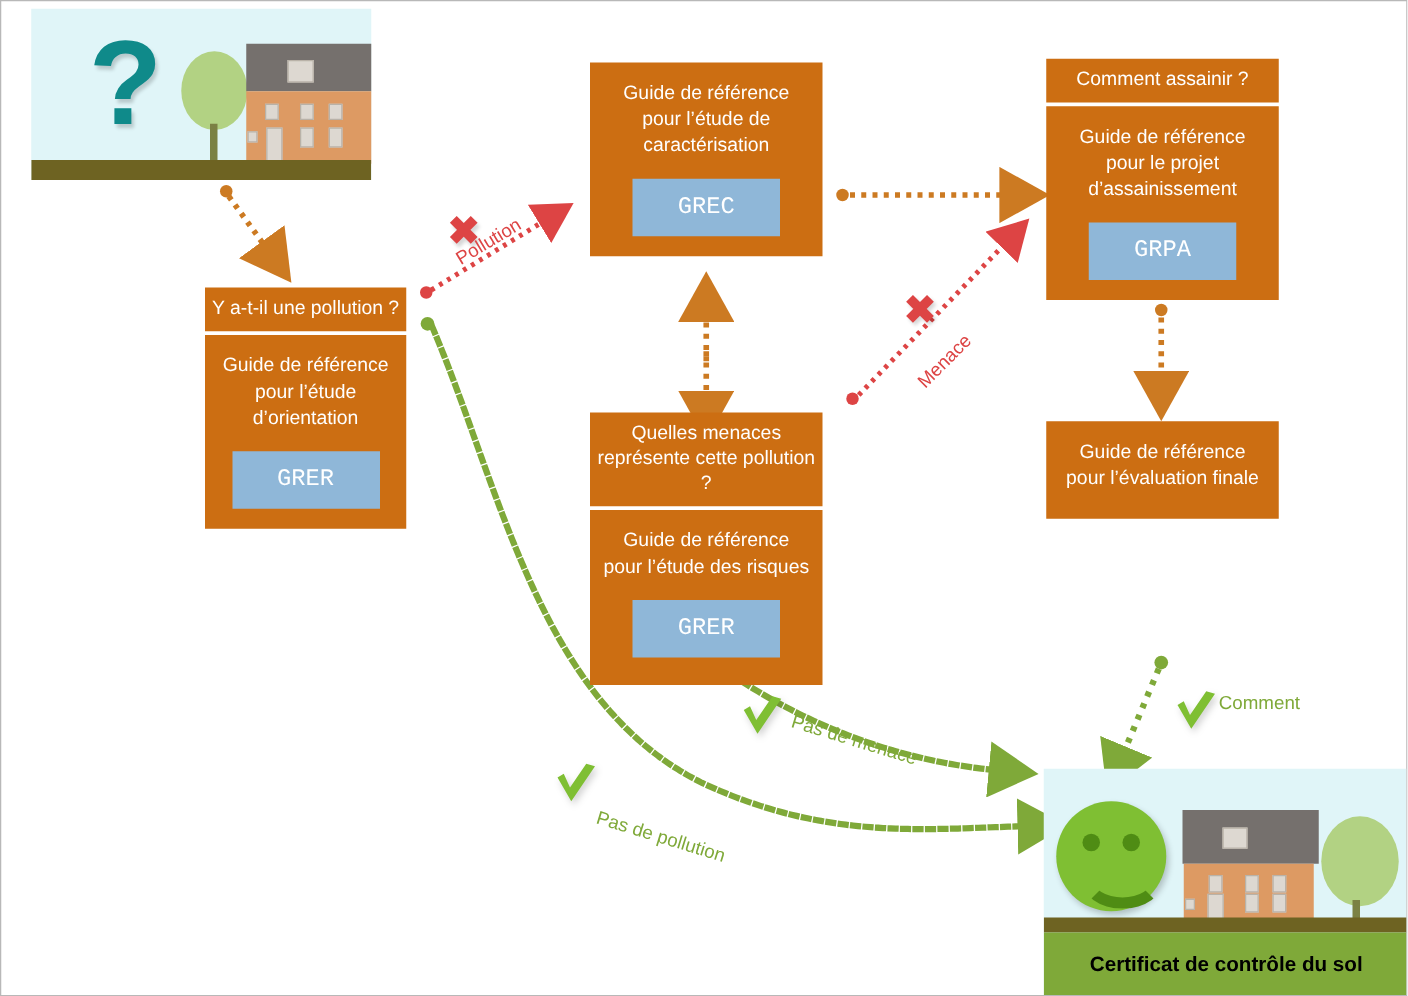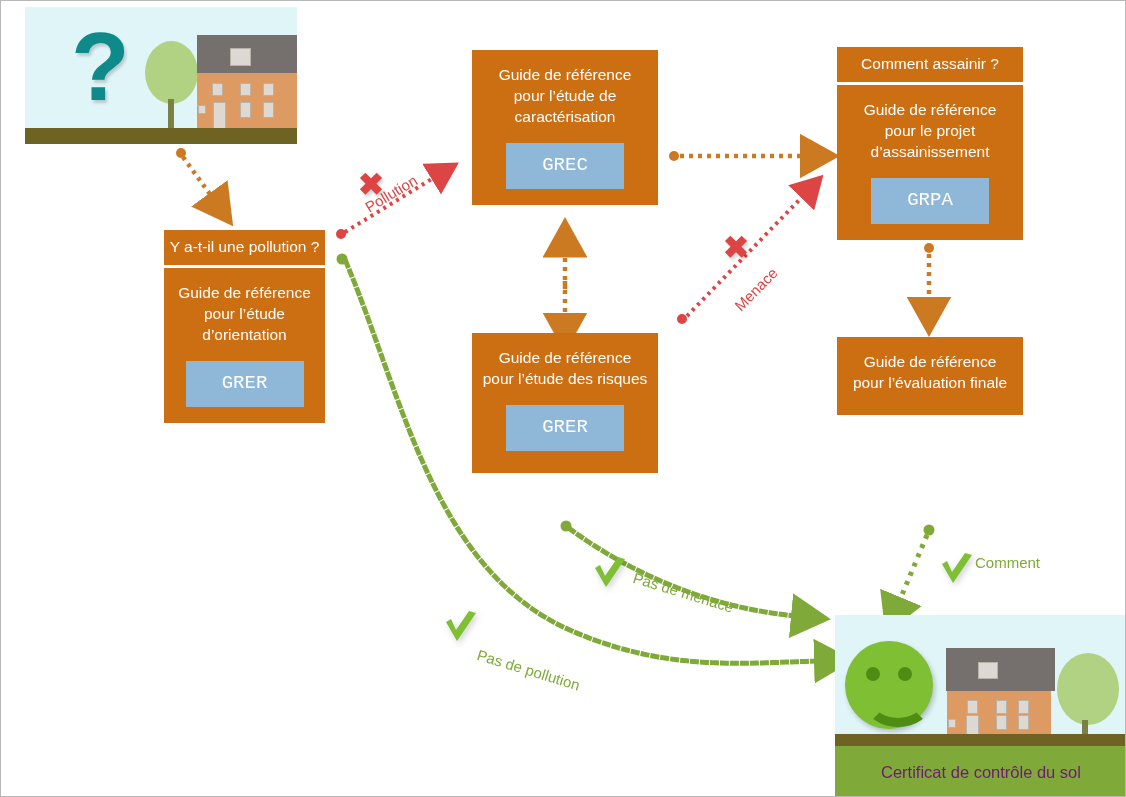--- a/index.html
+++ b/index.html
@@ -78,25 +78,26 @@
     bottom: 0;
     width: 100%;
     background: #6e6322;
   }
   .cert-bar {
     position: absolute;
     left: 0;
     bottom: 0;
     width: 100%;
     background: #7fa939;
-    color: #701a75;
+    color: #000000;
     text-align: center;
     font-size: 16.5px;
     box-sizing: border-box;
     padding-top: 17px;
+    font-weight: bold;
   }
 
   
   .roof   { position: absolute; background: #75706d; }
   .walls  { position: absolute; background: #dd9a63; }
   .win    { position: absolute; background: #ddd8d1; border: 1px solid #b9b2a8; box-sizing: border-box; }
   .door   { position: absolute; background: #ddd8d1; border: 1px solid #b9b2a8; box-sizing: border-box; }
   .tree-crown { position: absolute; background: #b2d283; border-radius: 50%; }
   .tree-trunk { position: absolute; background: #7b8144; }
 
@@ -258,20 +259,22 @@
     <div class="card-header">Comment assainir ?</div>
     <div class="card-body">
       <div class="card-desc">Guide de référence
 pour le projet
 d’assainissement</div>
       <button class="card-btn">GRPA</button>
     </div>
   </div>
 
   <div class="card" style="left:471px; top:329px; width:186px;">
+    <div class="card-header">Quelles menaces
+représente cette pollution ?</div>
     <div class="card-body" style="padding-bottom:22px;">
       <div class="card-desc">Guide de référence
 pour l’étude des risques</div>
       <button class="card-btn">GRER</button>
     </div>
   </div>
 
   <div class="card" style="left:836px; top:333px; width:186px;">
     <div class="card-body" style="padding-bottom:22px;">
       <div class="card-desc">Guide de référence

